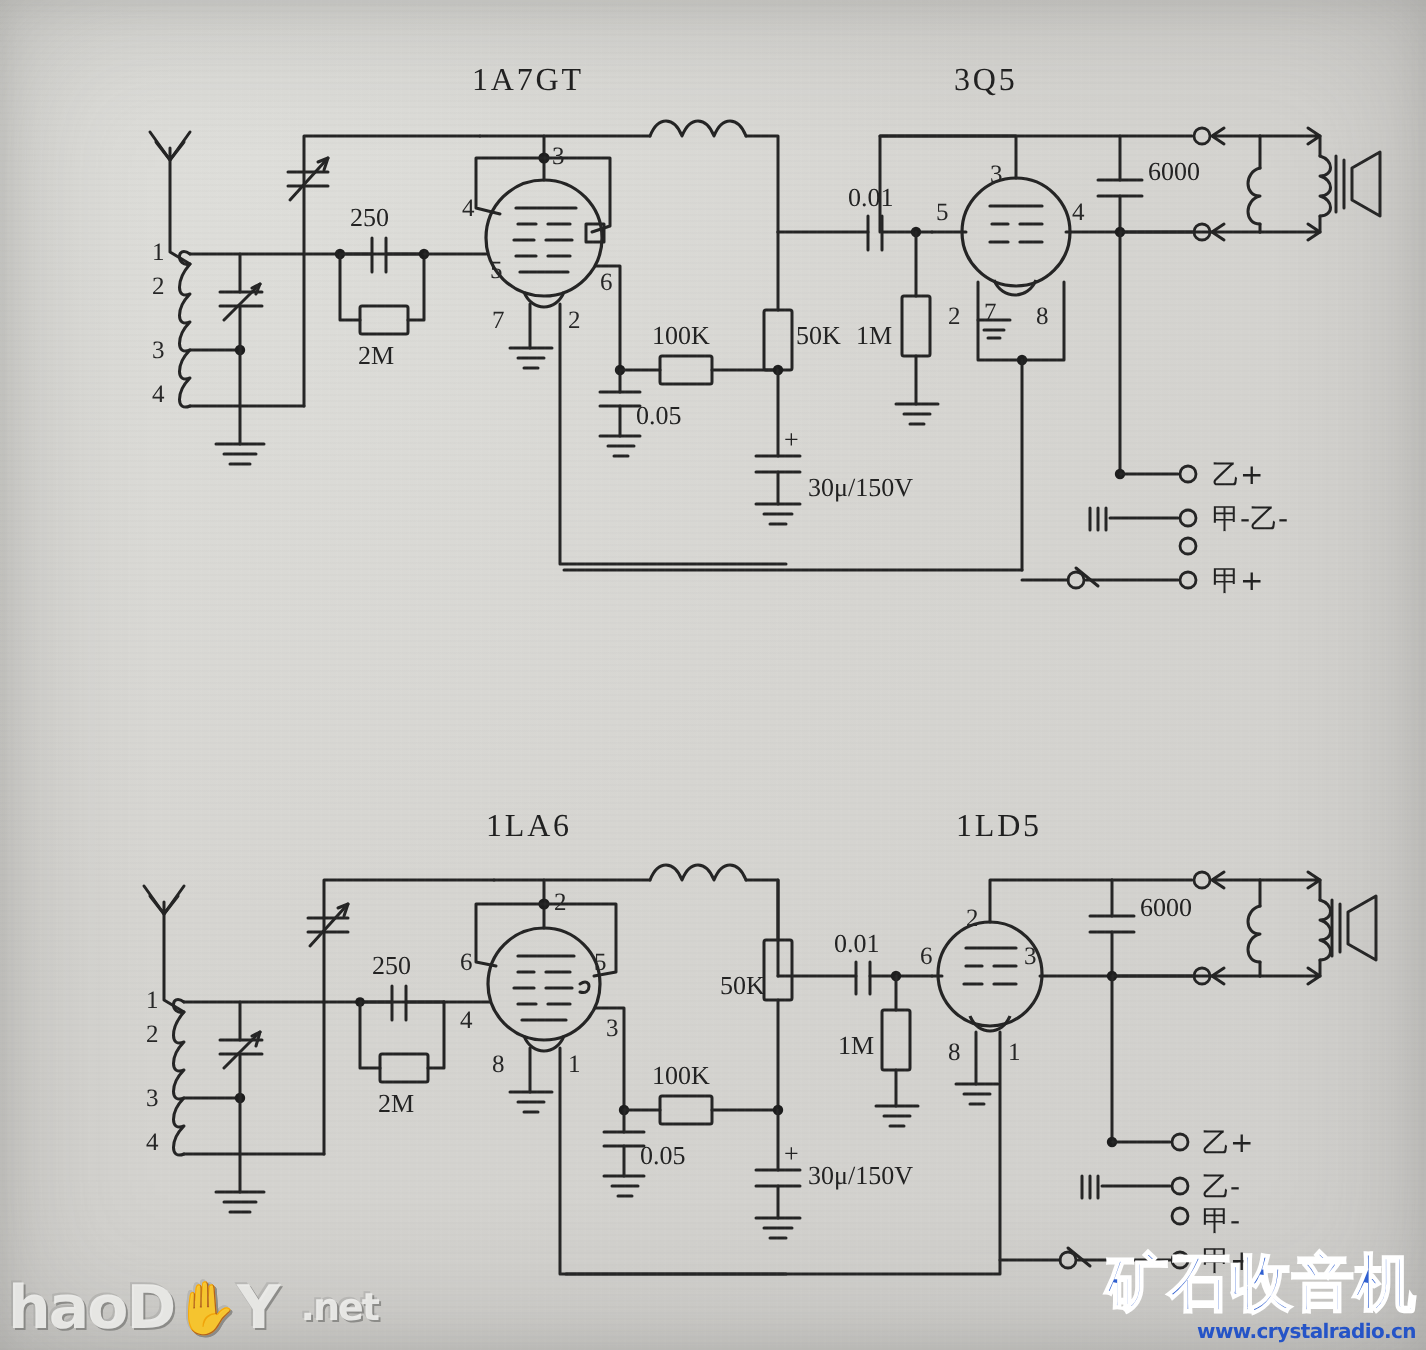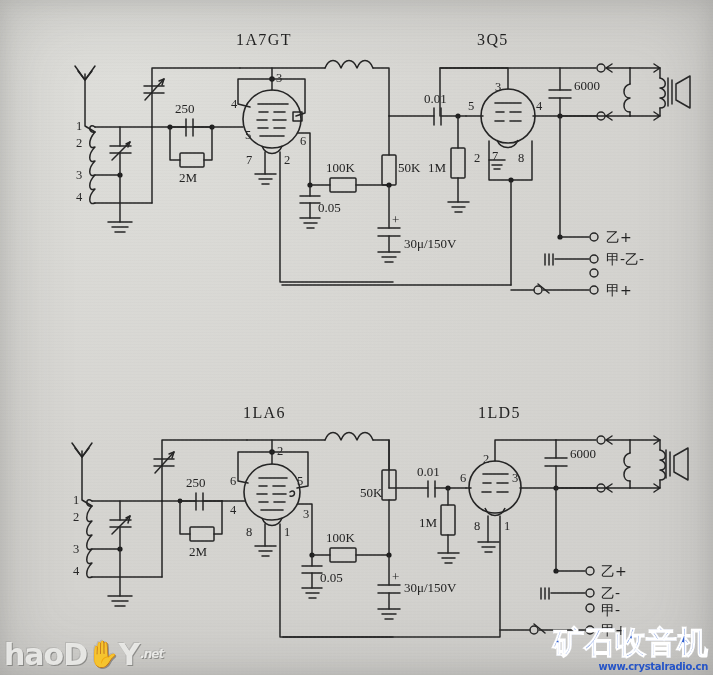--- a/index.html
+++ b/index.html
@@ -57,21 +57,21 @@
     position:absolute;left:4px;top:635px;
     width:152px;height:38px;
     font-family:"DejaVu Sans", sans-serif;
     font-weight:bold;font-size:30px;
     color:rgba(238,238,236,.92);
     text-shadow:1px 1px 0 rgba(120,120,118,.75), -1px -1px 0 rgba(160,160,158,.45);
     letter-spacing:-1px;
     display:flex;align-items:center;
     pointer-events:none;
   }
-  #wm-haodiy .suffix{font-size:12px;margin-left:1px;font-style:italic;}
+  #wm-haodiy .suffix{font-size:19px;margin-left:11px;}
   #wm-haodiy .hand{font-size:26px;}
   #wm-crystal{
     position:absolute;left:548px;top:612px;width:160px;height:58px;
     text-align:right;pointer-events:none;margin-top:14px;
   }
   #wm-crystal .cnbig{
     display:block;
     font-family:"DejaVu Sans", sans-serif;
     font-weight:bold;font-size:31px;line-height:33px;
     color:#2f5fd0;

